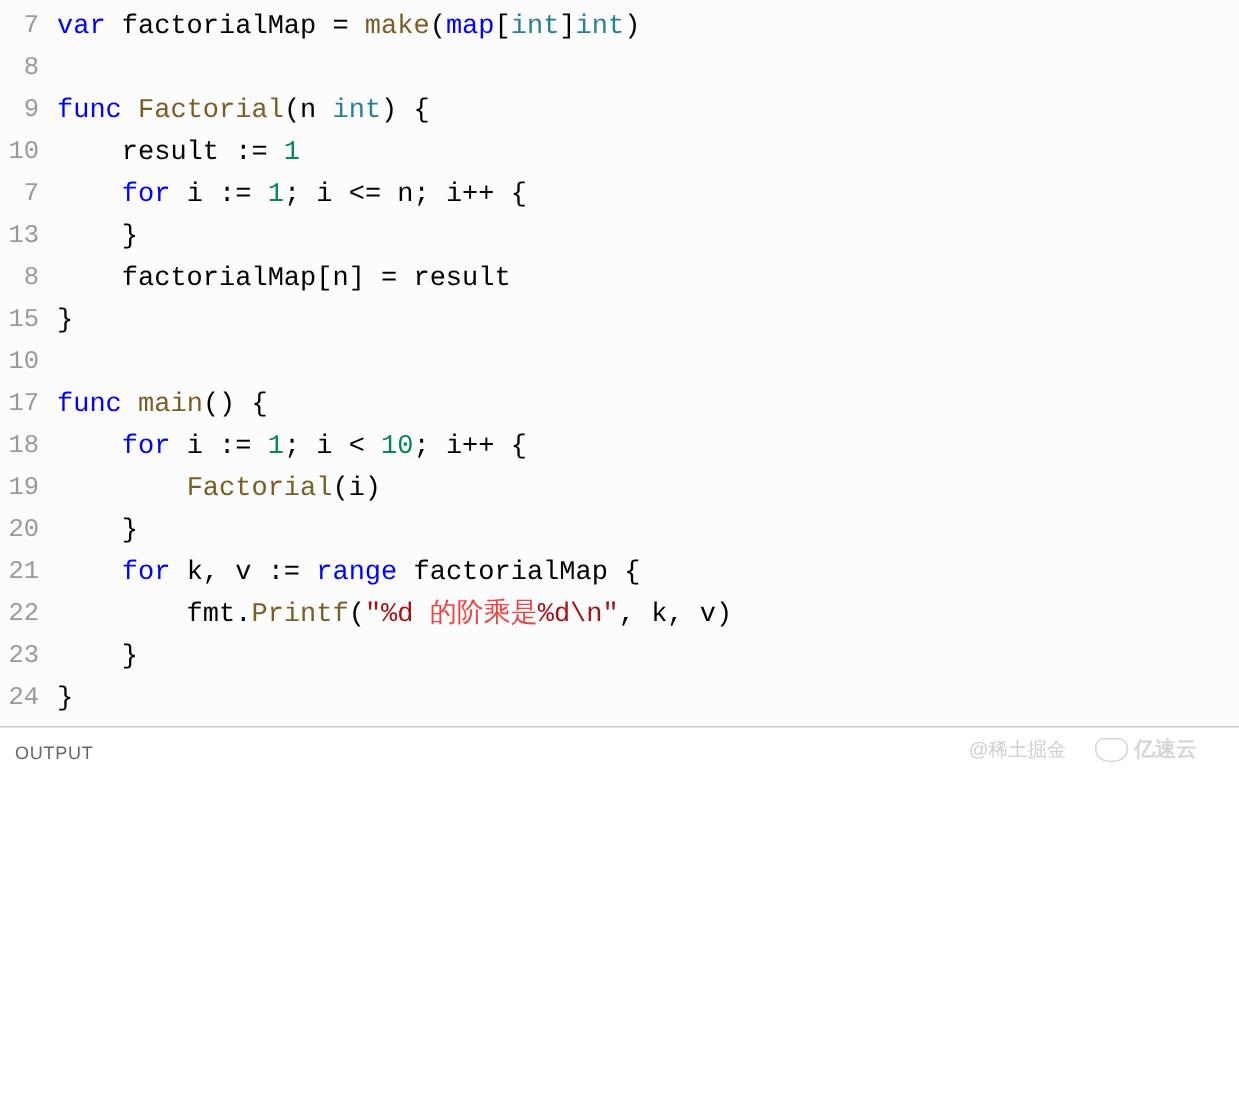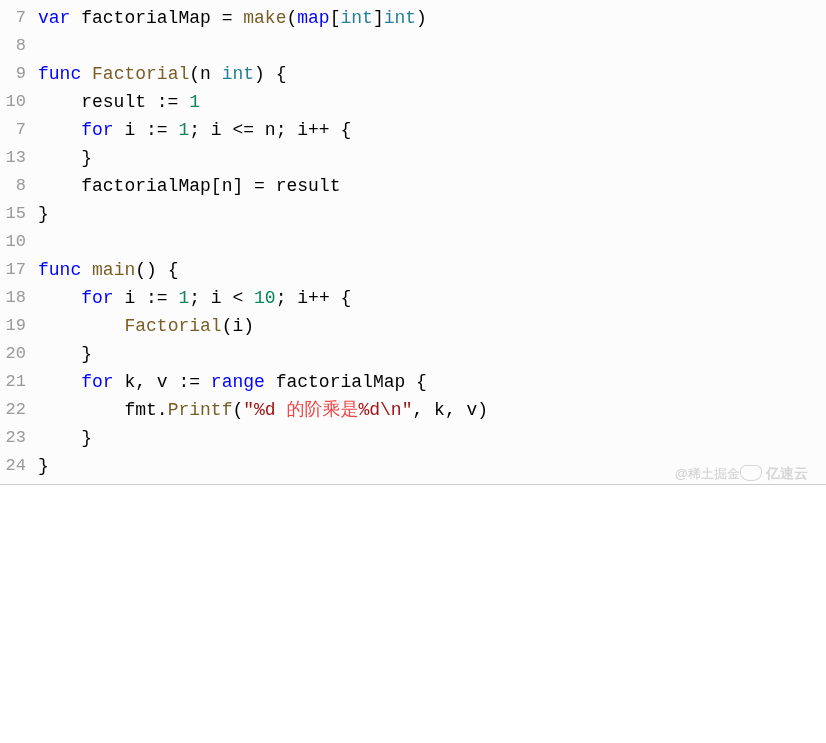--- a/index.html
+++ b/index.html
@@ -56,36 +56,36 @@
       color: #666666;
       letter-spacing: 0.5px;
       margin-bottom: 8px;
     }
     .output-line {
       color: #444444;
       font-size: 13.5px;
     }
     .watermark {
       position: absolute;
-      right: 18px;
+      right: 28px;
       bottom: 18px;
       display: flex;
       align-items: center;
-      gap: 0;
+      gap: 19px;
       color: #cccccc;
       font-size: 13px;
       pointer-events: none;
     }
     .watermark-text {
       color: #cfcfcf;
       font-family: Arial, sans-serif;
     }
     .watermark-logo {
       display: flex;
-      align-items: flex-start;
+      align-items: center;
       gap: 4px;
       color: #d6d6d6;
       font-family: Arial, sans-serif;
       font-size: 14px;
       font-weight: bold;
     }
     .logo-shape {
       width: 22px;
       height: 16px;
       border: 1.5px solid #d6d6d6;
@@ -167,20 +167,21 @@
         <div class="line-number">23</div>
         <div class="code-content">    }</div>
       </div>
       <div class="code-line">
         <div class="line-number">24</div>
         <div class="code-content">}</div>
       </div>
     </div>
 
   <div class="output-section">
+    <div class="output-label">OUTPUT</div>
   </div>
 
   <div class="watermark">
     <span class="watermark-text">@稀土掘金</span>
     <span class="watermark-logo">
       <span class="logo-shape"></span>
       <span>亿速云</span>
     </span>
   </div>
 

